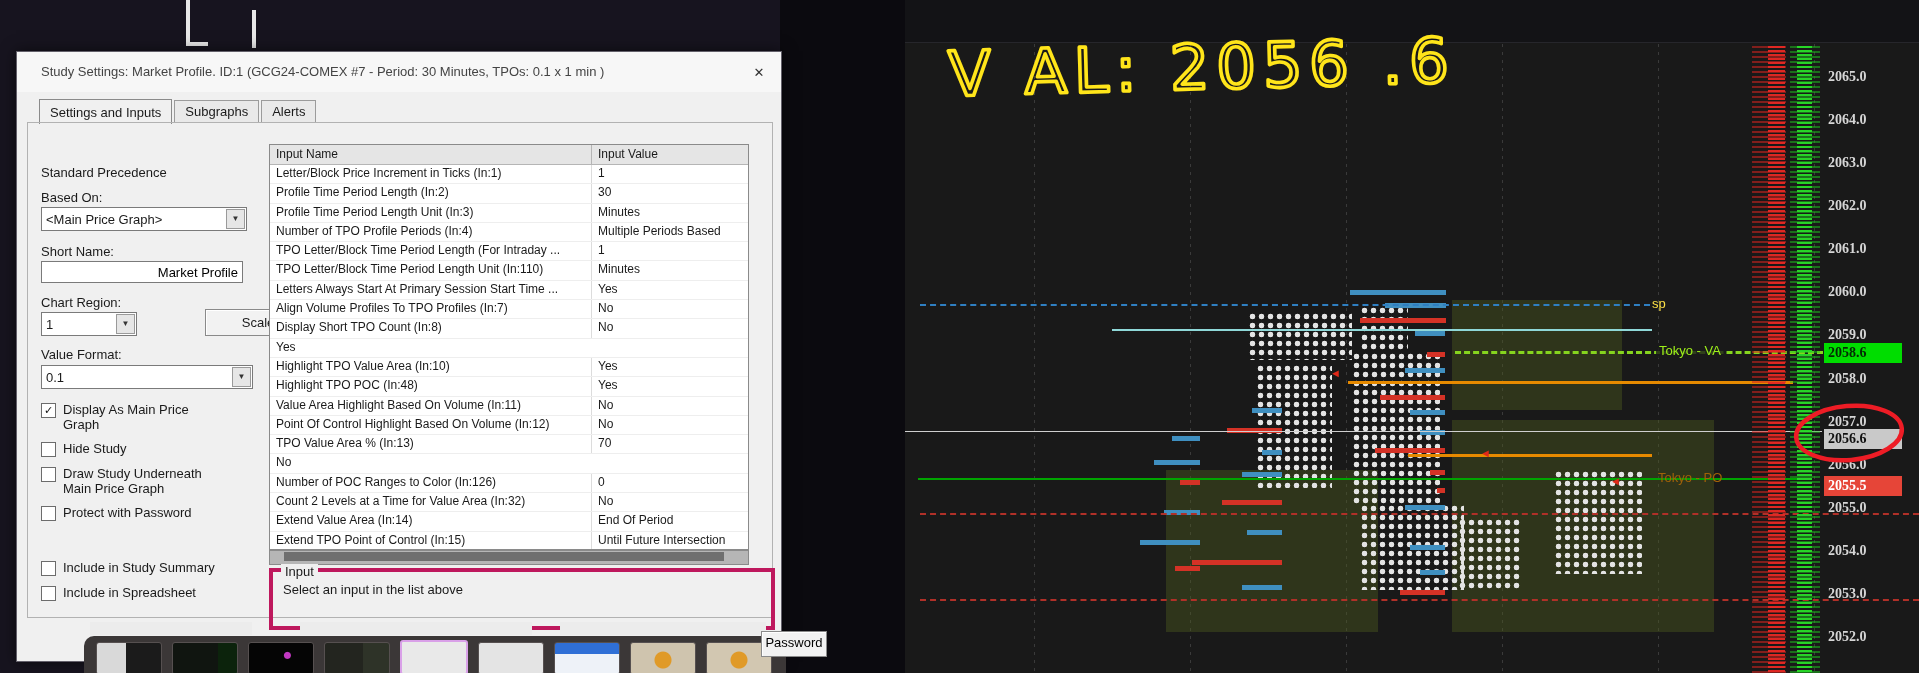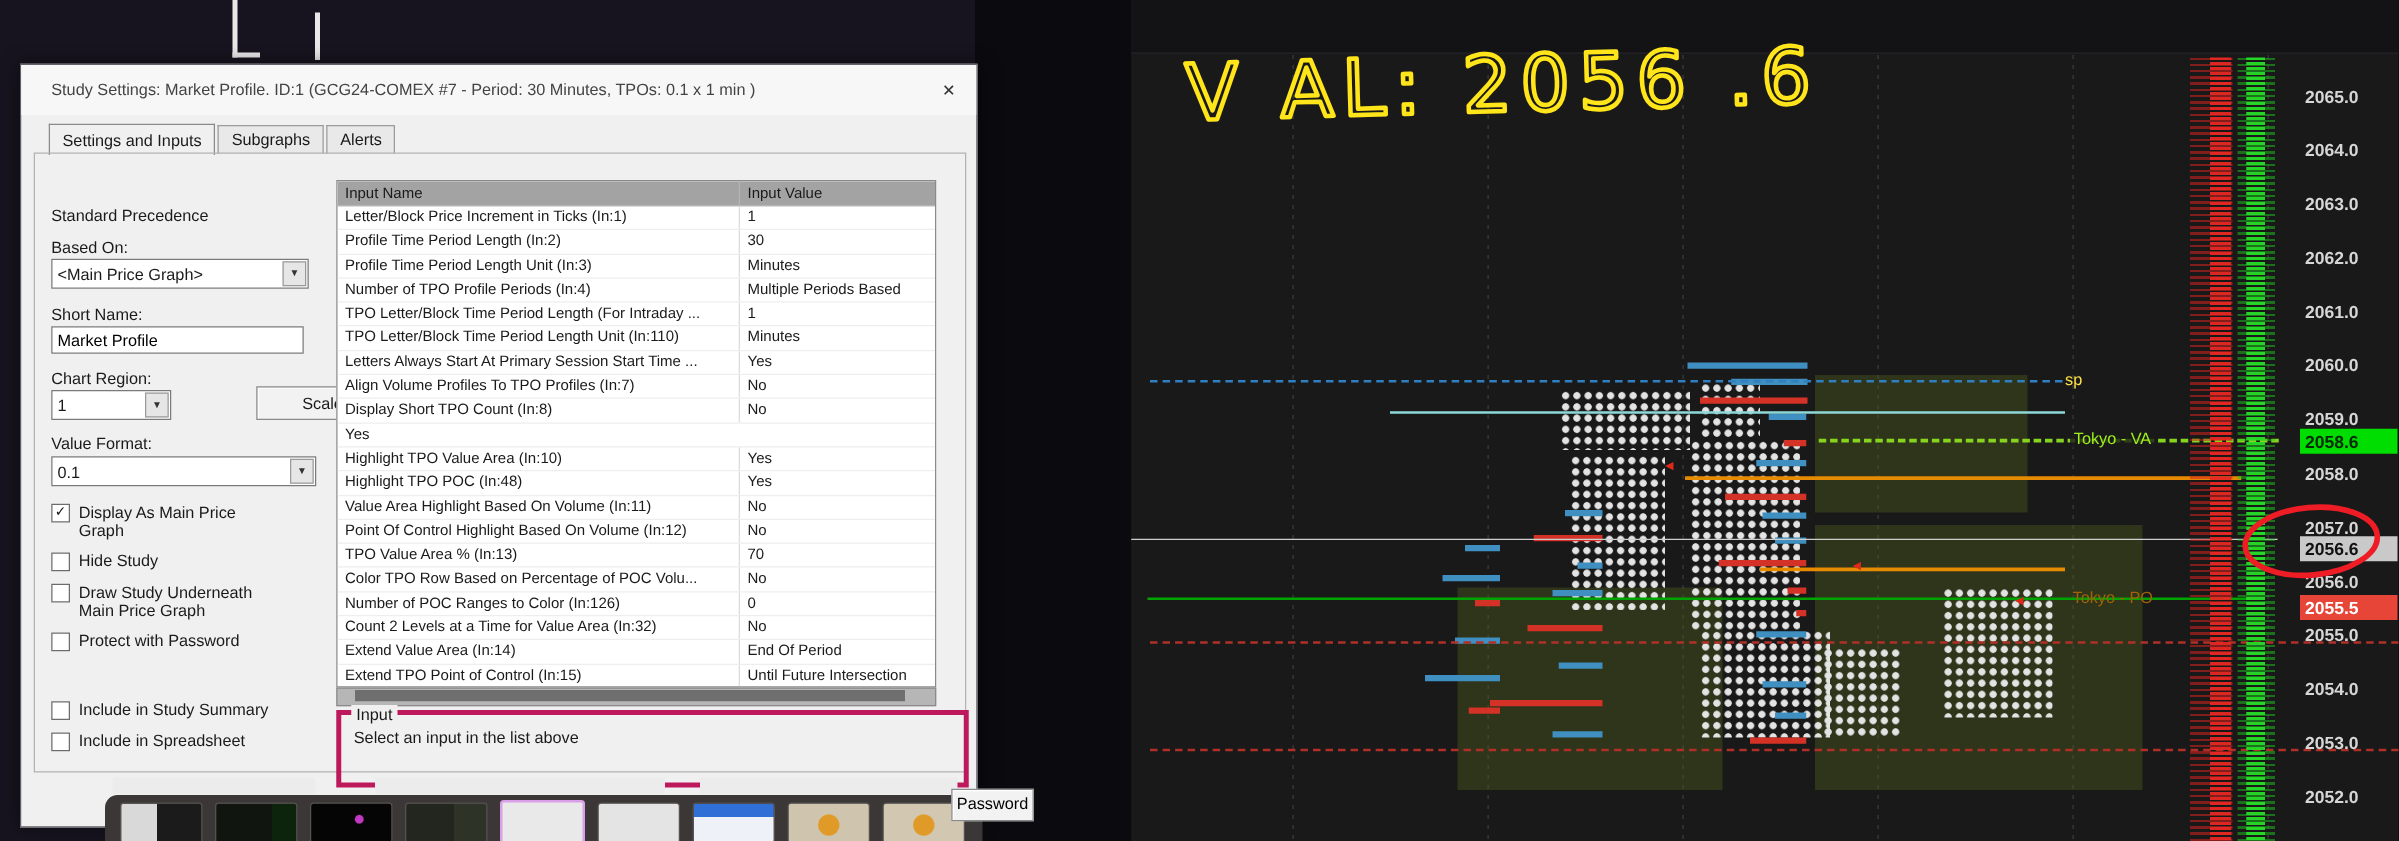--- a/index.html
+++ b/index.html
@@ -40,21 +40,21 @@
   .ticks-red{left:1752px;top:46px;width:34px;height:627px;
      background:repeating-linear-gradient(to bottom,rgba(215,35,30,.55) 0 2px,transparent 2px 5px);}
   .ticks-red2{left:1768px;top:46px;width:17px;height:627px;
      background:repeating-linear-gradient(to bottom,rgba(230,40,35,.95) 0 2px,transparent 2px 4px);}
   .ticks-green{left:1790px;top:46px;width:30px;height:627px;
      background:repeating-linear-gradient(to bottom,rgba(30,200,30,.5) 0 2px,transparent 2px 5px);}
   .ticks-green2{left:1797px;top:46px;width:15px;height:627px;
      background:repeating-linear-gradient(to bottom,rgba(40,220,40,.95) 0 2px,transparent 2px 4px);}
 
   .price-label{left:1824px;width:74px;height:20px;line-height:20px;padding-left:4px;
-     font-family:Liberation Sans, sans-serif;font-size:14px;font-weight:600;color:#d6d6d6;margin-left:16px;}
+     font-family:Liberation Serif, serif;font-size:14px;font-weight:600;color:#d6d6d6;}
   .price-label.green{background:#00dd00;color:#042b04;}
   .price-label.gray{background:#c9c9c9;color:#111;}
   .price-label.red{background:#e64538;color:#fff;}
 
   .annot-svg{left:905px;top:0;width:1014px;height:673px;pointer-events:none;}
 
   
   .dialog{left:16px;top:51px;width:764px;height:609px;background:#f0f0f0;
      border:1px solid #63606a;box-shadow:0 0 14px rgba(0,0,0,.55);font-size:13px;color:#1a1a1a;}
   .titlebar{left:0;top:0;width:100%;height:40px;background:#f7f7f7;}
@@ -64,30 +64,30 @@
   .tab{padding:3px 10px 4px;border:1px solid #9b9b9b;border-bottom:none;background:#e9e9e9;margin-right:2px;font-size:13px;}
   .tab.active{background:#f0f0f0;padding-top:5px;position:relative;top:1px;border-color:#8a8a8a;}
   .pane{left:10px;top:70px;width:744px;height:494px;border:1px solid #b2b2b2;}
 
   .plabel{color:#1a1a1a;font-size:13px;}
   .combo{height:22px;background:#fff;border:1px solid #7a7a7a;display:flex;align-items:center;}
   .combo .txt{flex:1;padding:0 4px;font-size:13px;overflow:hidden;white-space:nowrap;}
   .combo .dd{width:17px;height:18px;margin:1px;background:#e6e6e6;border:1px solid #9a9a9a;
      font-size:8px;line-height:18px;text-align:center;color:#333;}
   .tfield{height:20px;width:192px;background:#fff;border:1px solid #7a7a7a;font-size:13px;padding:0 4px;
-     font-family:"Liberation Sans",sans-serif;}
+     font-family:"Liberation Sans",sans-serif;text-align:right;}
   .btn{background:#f2f2f2;border:1px solid #8a8a8a;box-shadow:inset 1px 1px 0 #fff;
      font-size:13px;text-align:center;margin-left:48px;}
   .cbrow{display:flex;align-items:flex-start;margin-bottom:9px;}
   .cb{width:13px;height:13px;background:#fff;border:1px solid #6c6c6c;margin-right:7px;flex:0 0 auto;
       font-size:11px;line-height:12px;text-align:center;color:#111;margin-top:1px;}
   .cblabel{font-size:13px;max-width:160px;line-height:15px;}
 
   .grid{left:252px;top:92px;width:478px;height:404px;background:#fff;border:1px solid #8a8a8a;overflow:hidden;}
-  .grid-head{display:flex;height:19px;background:#a3a3a3;border-bottom:1px solid #b5b5b5;font-size:12px;}
+  .grid-head{display:flex;height:19px;background:#e5e5e5;border-bottom:1px solid #b5b5b5;font-size:12px;}
   .gh-name{width:322px;padding:2px 0 0 6px;border-right:1px solid #b5b5b5;box-sizing:border-box;}
   .gh-val{flex:1;padding:2px 0 0 6px;}
   .grow{display:flex;height:18.3px;font-size:12px;border-bottom:1px solid #eee;}
   .grow .c1{width:322px;padding:1px 2px 0 6px;border-right:1px solid #dcdcdc;box-sizing:border-box;
       white-space:nowrap;overflow:hidden;}
   .grow .c2{flex:1;padding:1px 0 0 6px;white-space:nowrap;overflow:hidden;}
   .hscroll{left:252px;top:498px;width:478px;height:13px;background:#b6b6b6;border:1px solid #8a8a8a;}
   .hthumb{left:14px;top:1px;width:440px;height:9px;background:#6f6f6f;}
   .groupbox{left:252px;top:516px;width:498px;height:54px;border:4px solid #be185d;}
   .gb-label{left:8px;top:-8px;background:#f0f0f0;padding:0 4px;font-size:13px;}
@@ -337,21 +337,20 @@
           </div>
           <div class="grow">
             <div class="c1">Point Of Control Highlight Based On Volume  (In:12)</div>
             <div class="c2">No</div>
           </div>
           <div class="grow">
             <div class="c1">TPO Value Area %  (In:13)</div>
             <div class="c2">70</div>
           </div>
           <div class="grow">
-            <div class="c1">Color TPO Row Based on Percentage of POC Volu...</div>
             <div class="c2">No</div>
           </div>
           <div class="grow">
             <div class="c1">Number of POC Ranges to Color  (In:126)</div>
             <div class="c2">0</div>
           </div>
           <div class="grow">
             <div class="c1">Count 2 Levels at a Time for Value Area  (In:32)</div>
             <div class="c2">No</div>
           </div>

